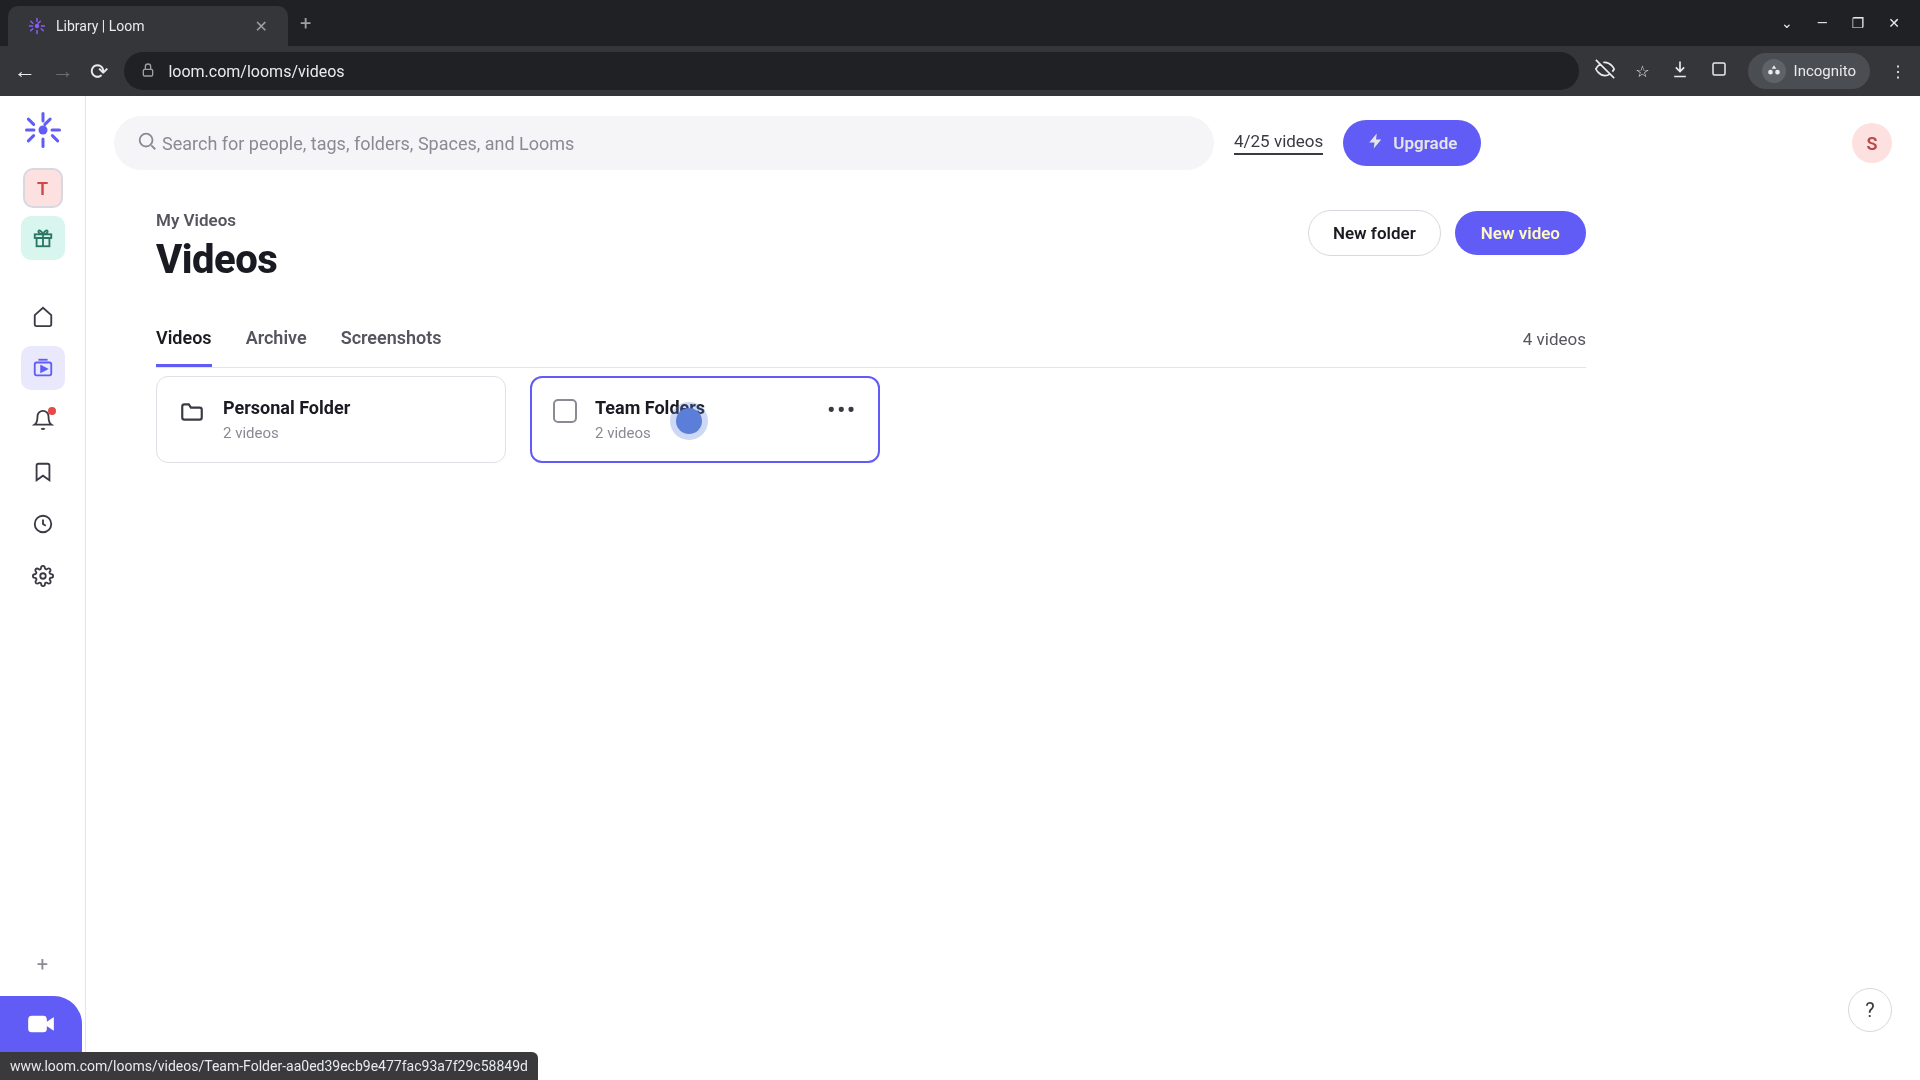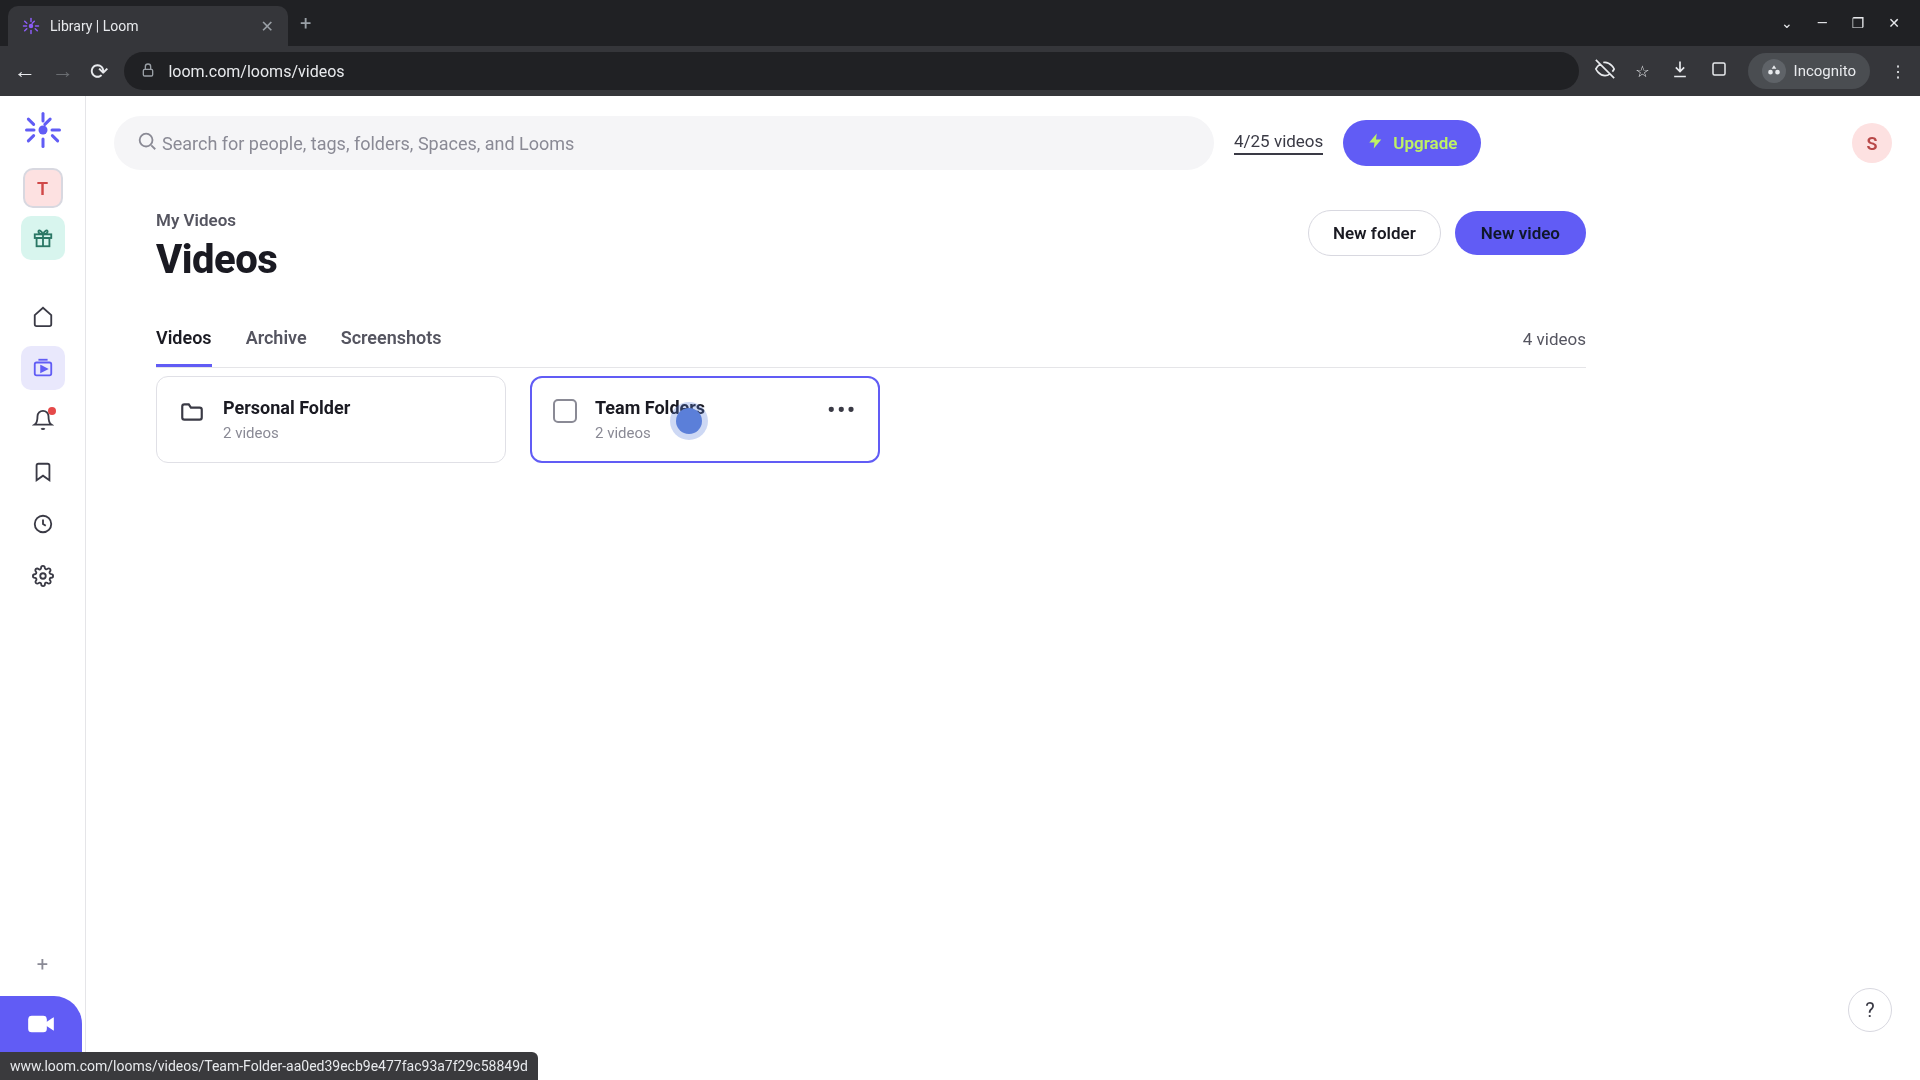--- a/index.html
+++ b/index.html
@@ -1,21 +1,21 @@
 <!DOCTYPE html>
 <html><head>
 <meta charset="utf-8">
 <style>
 * { margin: 0; padding: 0; box-sizing: border-box; font-family: -apple-system, BlinkMacSystemFont, "Segoe UI", Roboto, sans-serif; }
 body { width: 1920px; height: 1080px; overflow: hidden; background: #fff; }
 
 
 .browser-chrome { background: #202124; color: #e8eaed; }
 .tab-bar { display: flex; align-items: center; height: 46px; padding: 0 8px; }
-.tab { display: flex; align-items: center; gap: 10px; background: #35363a; border-radius: 10px 10px 0 0; padding: 10px 14px; height: 40px; margin-top: 6px; min-width: 280px; }
+.tab { display: flex; align-items: center; gap: 10px; background: #35363a; border-radius: 10px 10px 0 0; padding: 10px 20px; height: 40px; margin-top: 6px; min-width: 280px; }
 .tab-favicon { width: 18px; height: 18px; color: #8b5cf6; }
 .tab-title { font-size: 14px; color: #e8eaed; flex: 1; }
 .tab-close { color: #9aa0a6; font-size: 16px; }
 .new-tab { color: #9aa0a6; font-size: 20px; margin-left: 12px; }
 .window-controls { margin-left: auto; display: flex; gap: 24px; padding-right: 12px; color: #e8eaed; }
 .window-controls span { font-size: 14px; }
 .chevron-win { font-size: 16px; }
 
 .addr-bar { background: #35363a; display: flex; align-items: center; height: 50px; padding: 0 14px; gap: 16px; }
 .nav-arrow { color: #e8eaed; font-size: 22px; }
@@ -40,30 +40,30 @@
 .sidebar-plus { color:#8a8a95; font-size:20px; margin-bottom:16px;}
 .workspace-badge.small { background:#fde1e1; color:#d04848; border:none; width:36px; height:36px; font-size:16px;}
 
 .main { flex:1; padding: 20px 0 0 0; }
 .topbar { display:flex; align-items:center; gap:20px; padding: 0 28px 0 28px; }
 .search-box { flex:1; max-width: 1100px; display:flex; align-items:center; gap:4px; background:#f5f5f7; border-radius: 28px; padding: 14px 22px; }
 .search-box input { border:none; background:transparent; font-size:18px; color:#3a3a45; outline:none; flex:1; }
 .search-box input::placeholder { color:#8a8a95; }
 .search-icon { color:#8a8a95; }
 .quota { font-size:17px; color:#3a3a45; border-bottom: 2px solid #3a3a45; padding-bottom:2px;}
-.upgrade-btn { background:#615cf5; color:#bef264; border:none; border-radius:28px; padding:12px 24px; font-size:17px; font-weight:600; display:flex; align-items:center; gap:8px; cursor:pointer;}
+.upgrade-btn { background:#615cf5; color:#e5e5e5; border:none; border-radius:28px; padding:12px 24px; font-size:17px; font-weight:600; display:flex; align-items:center; gap:8px; cursor:pointer;}
 .user-avatar { width:40px; height:40px; border-radius:50%; background:#fde1e1; color:#b84848; display:flex; align-items:center; justify-content:center; font-weight:600; font-size:18px; margin-left:auto;}
 
 .content { padding: 40px 40px 0 70px; max-width: 1540px; }
 .content-header { display:flex; align-items:flex-start; }
 .breadcrumb { font-size:17px; color:#555560; font-weight:600; margin-bottom:6px;}
 .page-title { font-size:40px; font-weight:800; color:#1a1a22; letter-spacing:-0.5px;}
 .header-actions { margin-left:auto; display:flex; gap:14px; align-items:center;}
 .btn-outline { background:#fff; border:1px solid #d8d8e0; border-radius:24px; padding:12px 24px; font-size:17px; font-weight:600; color:#1a1a22; cursor:pointer;}
-.btn-primary { background:#615cf5; border:none; color:#0f172a; border-radius:24px; padding:12px 26px; font-size:17px; font-weight:600; cursor:pointer;}
+.btn-primary { background:#615cf5; border:none; color:#fef9c3; border-radius:24px; padding:12px 26px; font-size:17px; font-weight:600; cursor:pointer;}
 
 .tabs-row { display:flex; align-items:center; border-bottom:1px solid #e5e5e8; margin-top:44px;}
 .tab-item { padding: 0 0 16px 0; margin-right:34px; font-size:18px; font-weight:600; color:#555560; cursor:pointer; border-bottom:3px solid transparent;}
 .tab-item.active { color:#1a1a22; border-bottom-color:#615cf5;}
 .tabs-count { margin-left:auto; font-size:17px; color:#555560; padding-bottom:16px;}
 
 .section-title { font-size:24px; font-weight:800; color:#1a1a22; margin-top:50px; margin-bottom:28px;}
 .folder-grid { display:flex; gap:24px; }
 .folder-card { width:350px; border:1px solid #e0e0e6; border-radius:12px; padding:20px 22px; display:flex; align-items:flex-start; gap:18px; cursor:pointer; position:relative;margin-top:8px;}
 .folder-card.hover { border:2px solid #615cf5; padding:19px 21px;}

